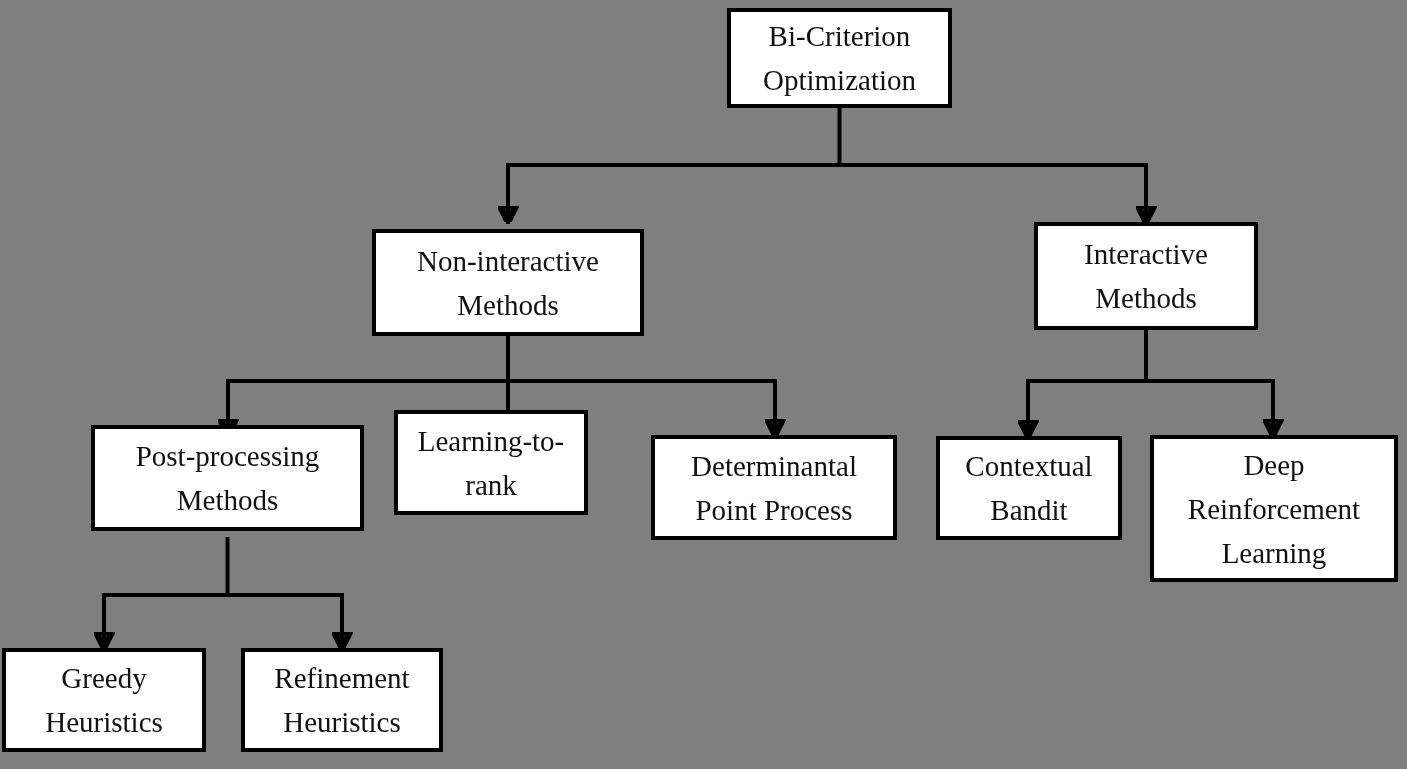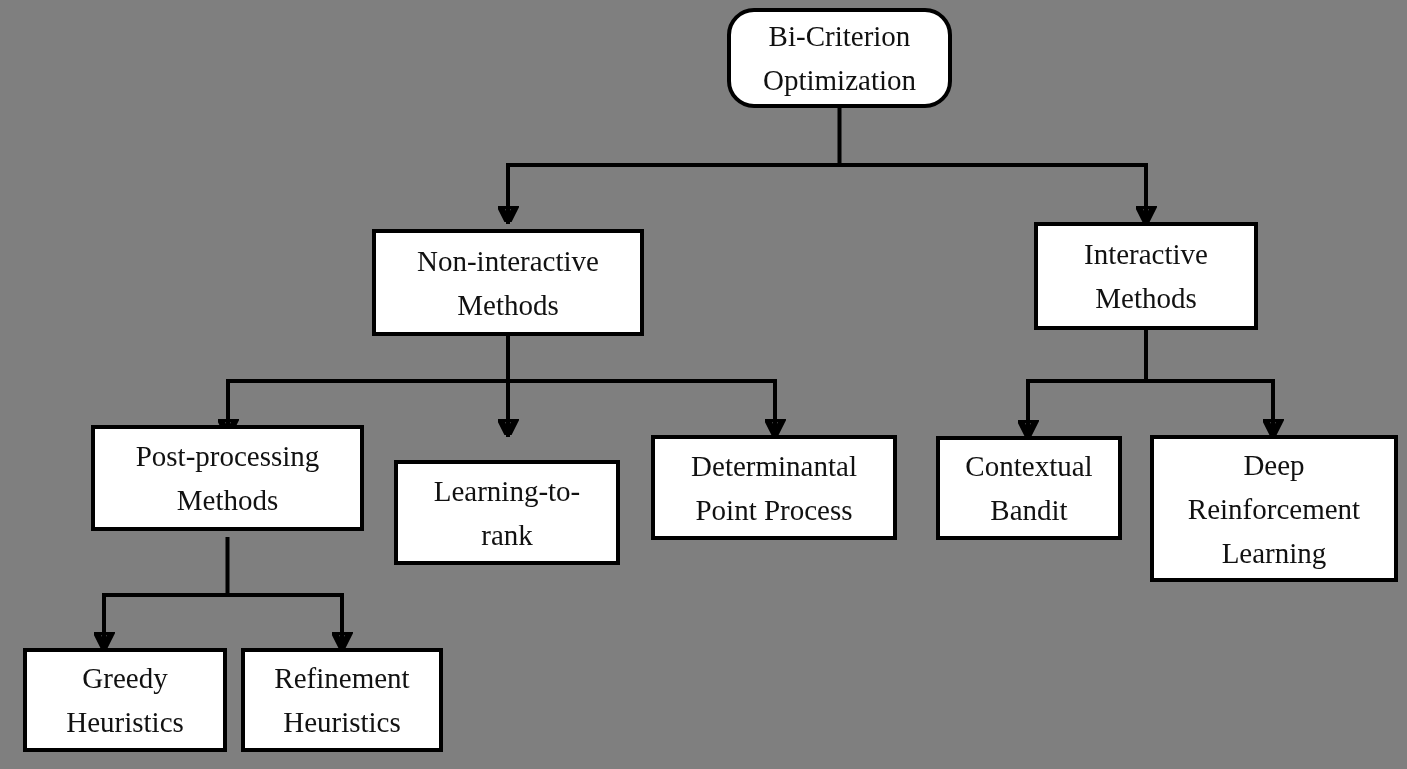--- a/index.html
+++ b/index.html
@@ -38,29 +38,29 @@
     justify-content: center;
     text-align: center;
   }
   .node-label {
     white-space: pre-line;
     font-size: 29px;
     line-height: 44px;
     color: #111111;
   }
   
-  #node-root              { left: 727px;  top: 8px;   width: 225px; height: 100px; border-radius: 27px; }
+  #node-root              { left: 727px;  top: 8px;   width: 225px; height: 100px; }
   #node-non-interactive   { left: 372px;  top: 222px; width: 272px; height: 107px; margin-top: 7px; }
   #node-interactive       { left: 1034px; top: 222px; width: 224px; height: 108px; }
   #node-post-processing   { left: 91px;   top: 425px; width: 273px; height: 106px; }
-  #node-learning-to-rank  { left: 394px;  top: 460px; width: 226px; height: 105px; }
+  #node-learning-to-rank  { left: 394px;  top: 410px; width: 194px; height: 105px; }
   #node-dpp               { left: 651px;  top: 435px; width: 246px; height: 105px; }
   #node-contextual-bandit { left: 936px;  top: 436px; width: 186px; height: 104px; }
   #node-deep-rl           { left: 1150px; top: 435px; width: 248px; height: 147px; }
-  #node-greedy            { left: 2px;    top: 648px; width: 204px; height: 104px; margin-left: 21px; }
+  #node-greedy            { left: 2px;    top: 648px; width: 204px; height: 104px; }
   #node-refinement        { left: 241px;  top: 648px; width: 202px; height: 104px; }
 </style>
 </head>
 <body>
 
 <div id="canvas">
 
   <svg id="edges" viewBox="0 0 1407 769" xmlns="http://www.w3.org/2000/svg">
     <defs>
       <marker id="arrow" viewBox="0 0 10 10" refX="10" refY="5" markerWidth="16" markerHeight="21" orient="auto" markerUnits="userSpaceOnUse">

